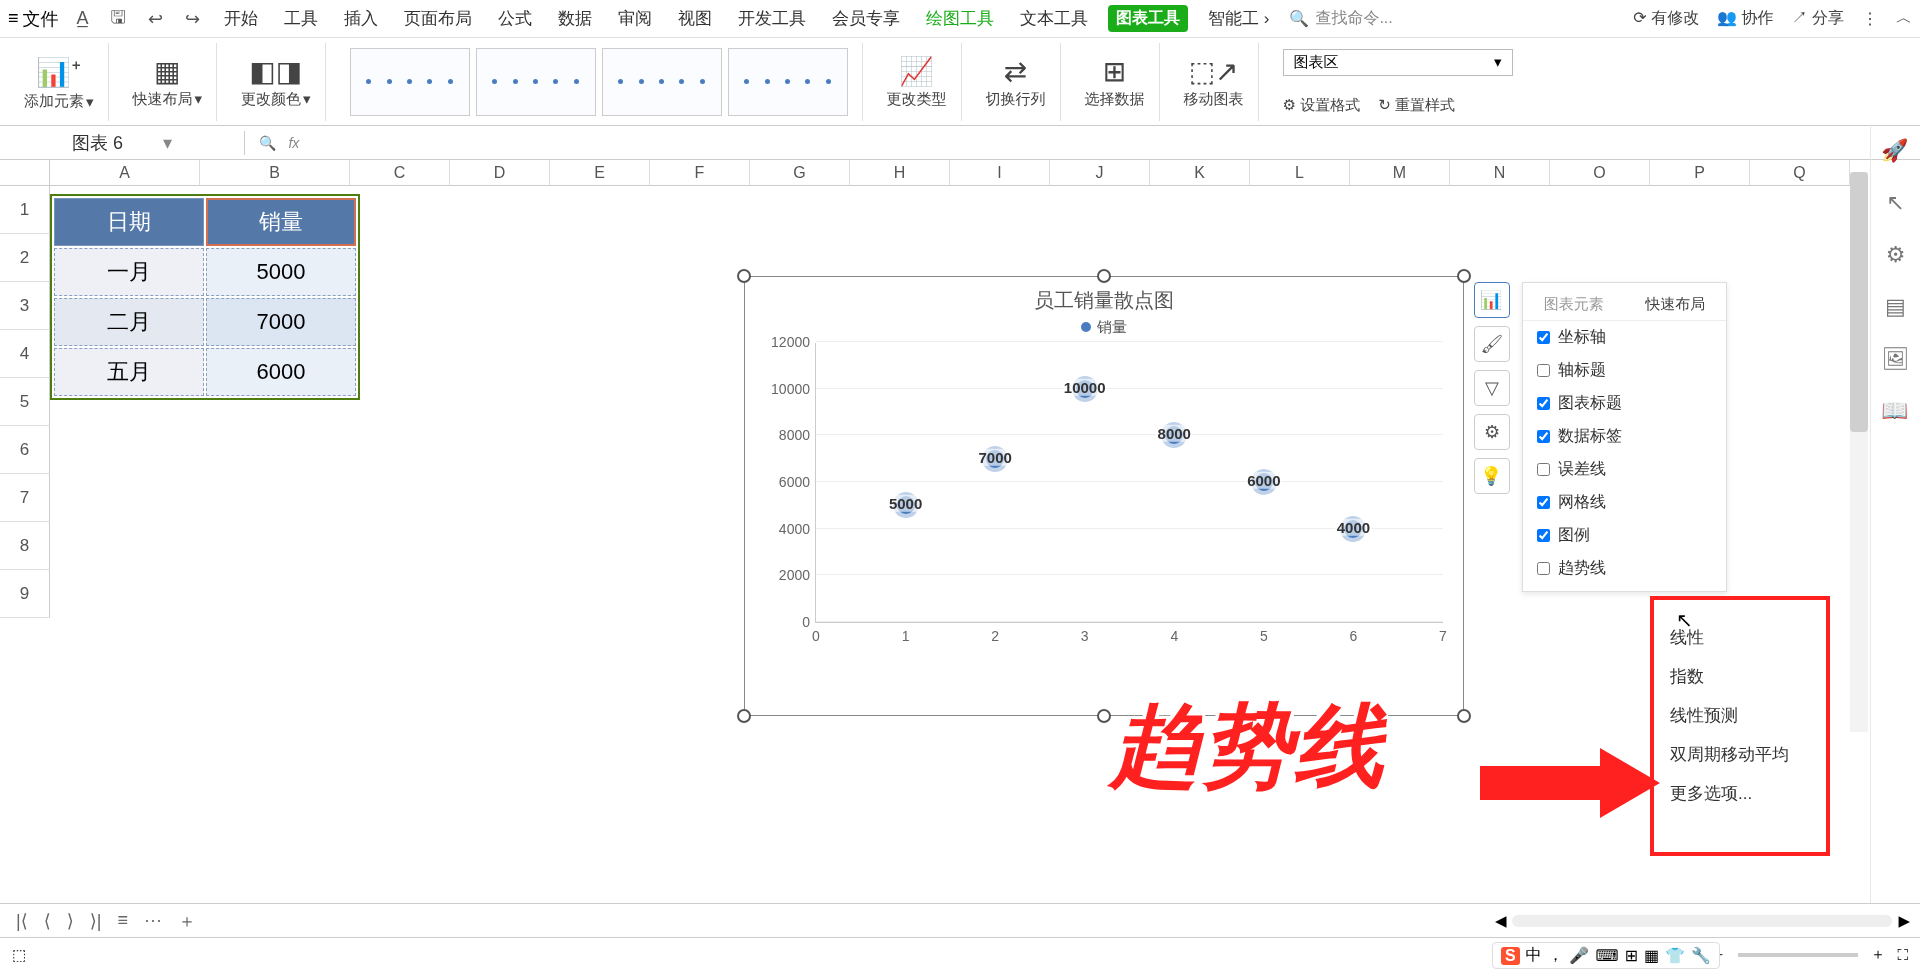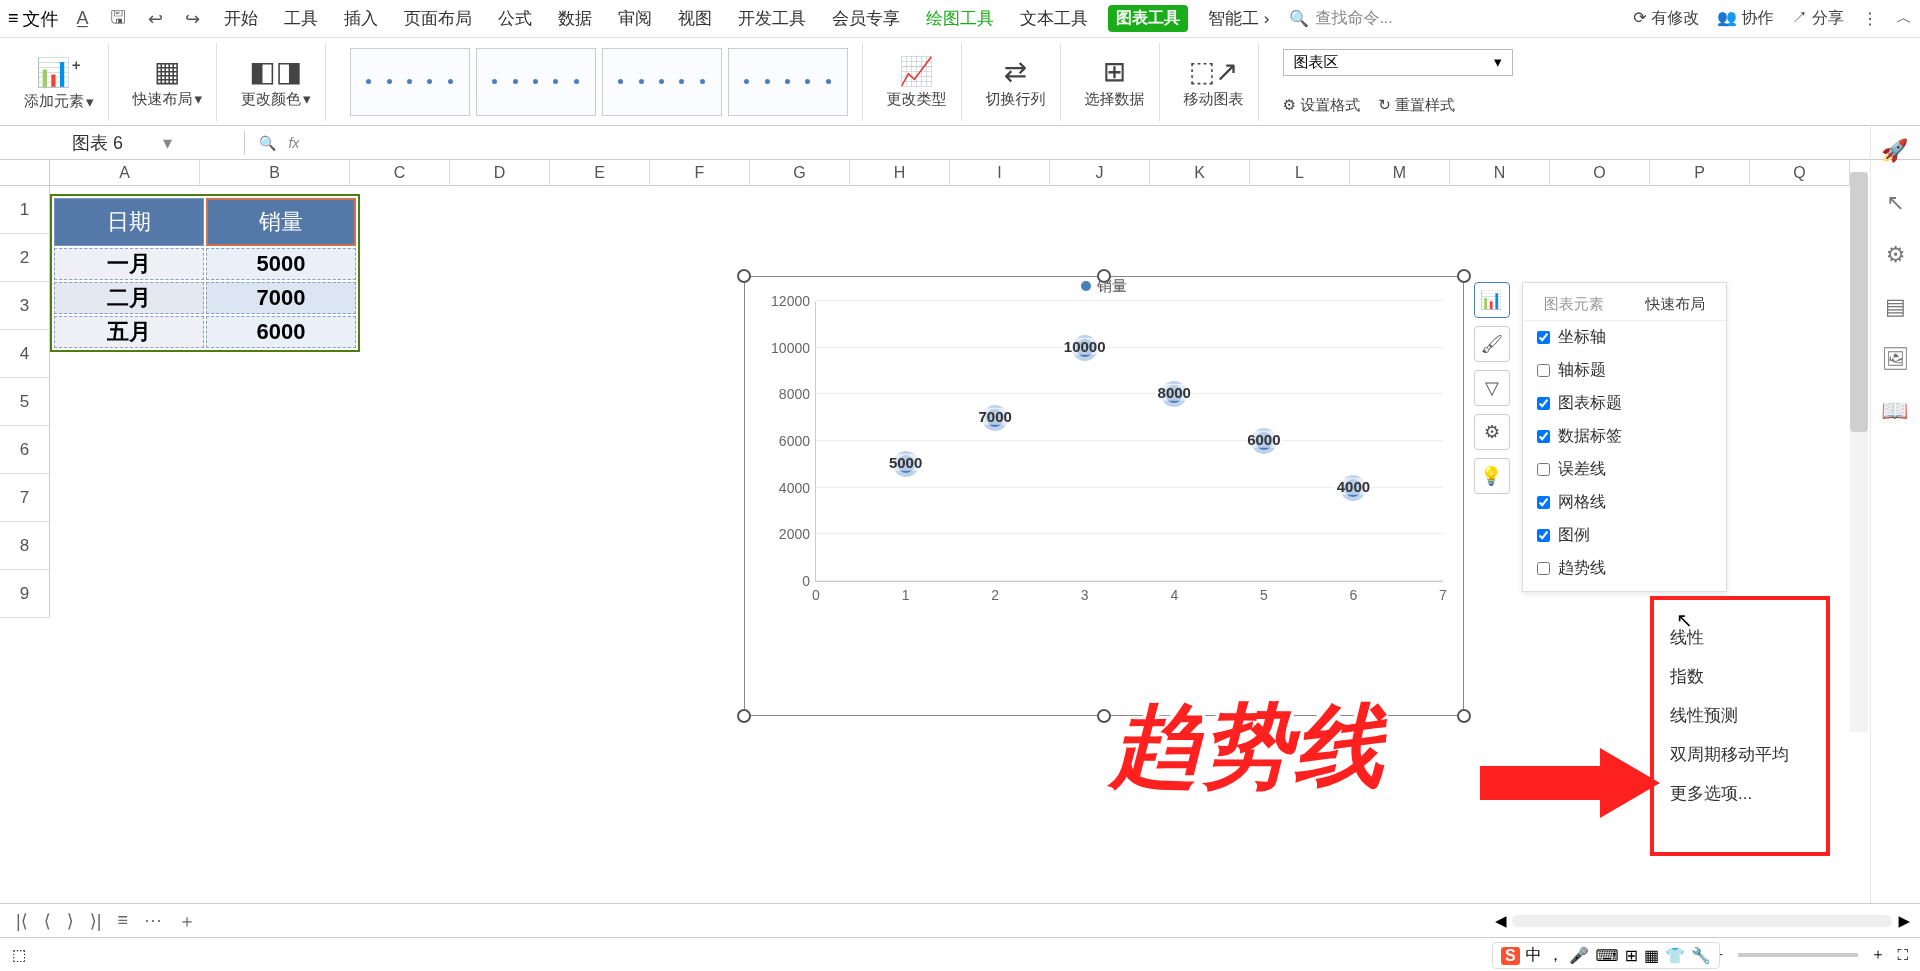--- a/index.html
+++ b/index.html
@@ -36,21 +36,21 @@
 .col-headers { display: flex; height: 26px; background: #fff;}
 .row-header-spacer { width: 50px; border-right:1px solid #ccc; border-bottom:1px solid #ccc;}
 .col-header { border-right: 1px solid #dcdcdc; border-bottom: 1px solid #ccc; text-align: center; font-size: 16px; color: #555; line-height: 26px; }
 .cw-a { width: 150px; } .cw-b { width: 150px; } .cw-def { width: 100px; }
 .rows-area { display: flex; }
 .row-labels { width: 50px; }
 .row-label { height: 48px; border-bottom: 1px solid #dcdcdc; border-right:1px solid #ccc; text-align: center; line-height: 48px; font-size: 17px; color: #555; }
 .cells { position: relative; flex:1;}
 
 .data-table { position: absolute; left: 0; top: 8px; border: 2px solid #4d7c0f; }
-.data-table td, .data-table th { border: 1px dashed #8aa0bf; width: 150px; height: 32px; text-align: center; font-size: 22px; font-weight: bold; }
+.data-table td, .data-table th { border: 1px dashed #8aa0bf; width: 150px; height: 48px; text-align: center; font-size: 22px; }
 .data-table th { background: #5479a8; color: #fff; font-weight: normal; height:48px; border:1px solid #7a95b8;}
 .data-table tbody tr:nth-child(odd) td.cA { background: #eef0f5; }
 .data-table tbody tr:nth-child(even) td.cA { background: #e4e8f0; }
 .data-table tbody tr:nth-child(odd) td.cB { background: #eaf0f8; }
 .data-table tbody tr:nth-child(even) td.cB { background: #dce6f2; }
 .data-table th.sel { outline: 2px solid #d07050; outline-offset:-2px;}
 
 .chart-obj { position: absolute; left: 694px; top: 90px; width: 720px; height: 440px; border: 1px solid #888; background: #fff; }
 .chart-handle { position: absolute; width: 14px; height: 14px; border: 2px solid #555; border-radius: 50%; background: #fff; }
 .ch-tl{left:-8px;top:-8px;} .ch-tr{right:-8px;top:-8px;} .ch-bl{left:-8px;bottom:-8px;} .ch-br{right:-8px;bottom:-8px;}
@@ -285,20 +285,21 @@
           </tbody>
       </table>
 
       <div class="chart-obj">
         <div class="chart-handle ch-tl"></div>
         <div class="chart-handle ch-tc"></div>
         <div class="chart-handle ch-tr"></div>
         <div class="chart-handle ch-bl"></div>
         <div class="chart-handle ch-bc"></div>
         <div class="chart-handle ch-br"></div>
+        <div class="chart-title">员工销量散点图</div>
         <div class="chart-legend"><span class="dot"></span><span>销量</span></div>
         <div class="plot-area" id="plot-area">
             <div class="gridline" style="bottom: 0px;"></div>
             <div class="ytick" style="bottom: 0px;">0</div>
             <div class="gridline" style="bottom: 46.6667px;"></div>
             <div class="ytick" style="bottom: 46.6667px;">2000</div>
             <div class="gridline" style="bottom: 93.3333px;"></div>
             <div class="ytick" style="bottom: 93.3333px;">4000</div>
             <div class="gridline" style="bottom: 140px;"></div>
             <div class="ytick" style="bottom: 140px;">6000</div>

